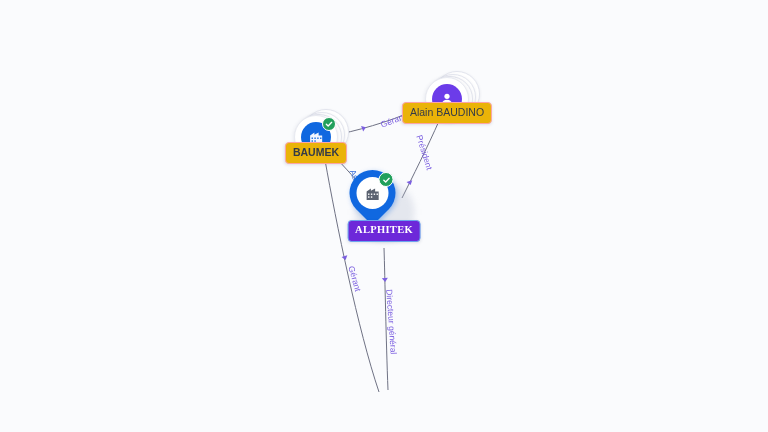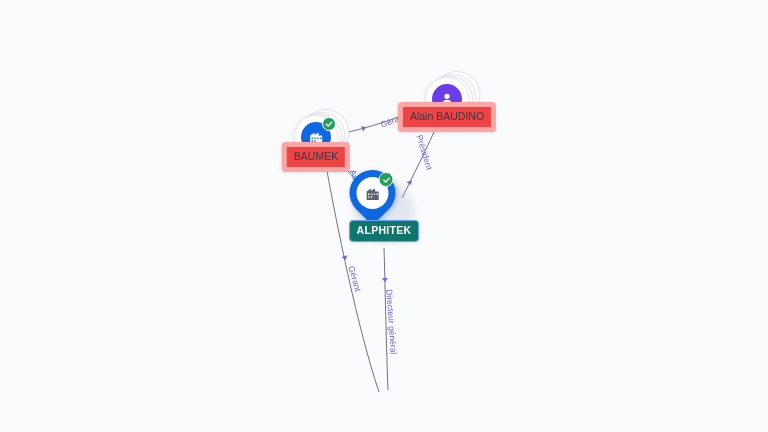--- a/index.html
+++ b/index.html
@@ -138,31 +138,32 @@
   
   .node-label {
     position: absolute;
     left: 50%;
     transform: translateX(-50%);
     white-space: nowrap;
     font-size: 10.5px;
     line-height: 1;
     padding: 4px 7px 5px 7px;
     border-radius: 4px;
-    background: #ef4444;
+    background: #eab308;
     color: #333a48;
-    border: 5px solid #fca5a5;
+    border: 1px solid #fca5a5;
     box-shadow: 0 1px 3px rgba(40,50,90,.13);
   }
   .node-label.focus {
-    background: #0f766e;
+    background: #6d28d9;
     color: #ffffff;
     border: 1.5px solid #6ba4ef;
     font-weight: bold;
     letter-spacing: .3px;
+    font-family: Liberation Serif, serif;
   }
 
   
   .edge-label {
     position: absolute;
     white-space: nowrap;
     font-size: 8.5px;
     line-height: 1;
     color: #7b5fe0;
     transform-origin: 0 50%;
@@ -202,21 +203,21 @@
 
   <div class="edge-label assoc" style="left:352px; top:166px; transform:rotate(66deg);">Associé</div>
   <div class="edge-arrow assoc" style="left:337px; top:156px; transform:rotate(225deg);"></div>
 
   <div class="edge-label" style="left:351px; top:262px; transform:rotate(74deg);">Gérant</div>
   <div class="edge-arrow" style="left:343px; top:255px; transform:rotate(254deg);"></div>
 
   <div class="edge-label" style="left:389px; top:285px; transform:rotate(86deg);">Directeur général</div>
   <div class="edge-arrow" style="left:383px; top:277px; transform:rotate(266deg);"></div>
 
-  <div class="node" style="left:316px; top:137px;">
+  <div class="node" style="left:316px; top:137px;font-weight:bold;">
     <div class="stack s1"></div>
     <div class="stack s2"></div>
     <div class="stack s3"></div>
     <div class="disc">
       <div class="inner-circle company">
         <svg width="17" height="17" viewBox="0 0 24 24" fill="#ffffff">
           <path d="M3 21V9l6-4v3l6-3v4h5v12H3z" opacity=".95"></path>
           <rect x="5" y="12" width="2" height="2" fill="#1068e0"></rect>
           <rect x="9" y="12" width="2" height="2" fill="#1068e0"></rect>
           <rect x="13" y="12" width="2" height="2" fill="#1068e0"></rect>

